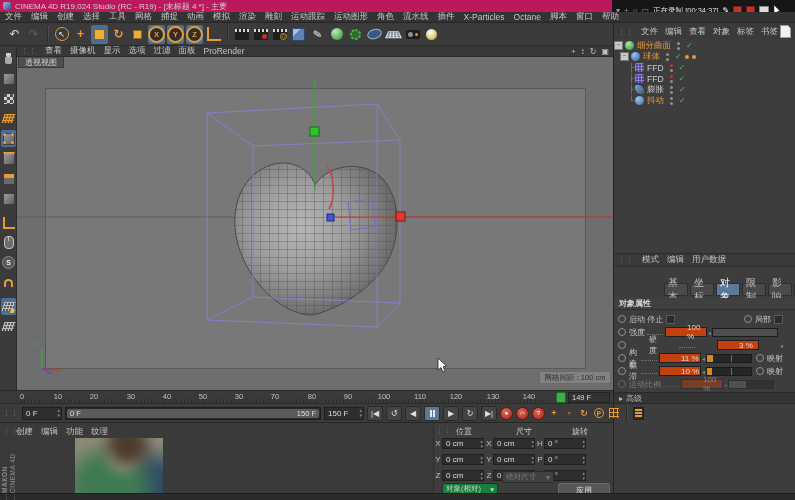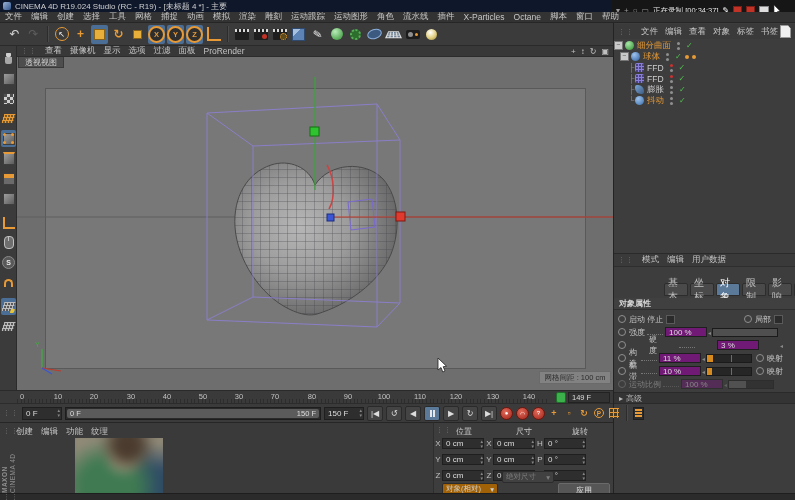--- a/index.html
+++ b/index.html
@@ -3,21 +3,21 @@
 <meta charset="utf-8">
 <style>
   html,body{margin:0;padding:0;background:#222;}
   #app{position:relative;width:795px;height:500px;overflow:hidden;
        font-family:"Liberation Sans","DejaVu Sans",sans-serif;
        background:#3a3a3a;color:#c8c8c8;-webkit-font-smoothing:antialiased;}
   .abs{position:absolute;}
   .flex{display:flex;align-items:center;}
 
   
-  .titlebar{left:0;top:0;width:795px;height:12px;background:#0f172a;font-size:8px;color:#cfcfcf;}
+  .titlebar{left:0;top:0;width:795px;height:12px;background:#be185d;font-size:8px;color:#cfcfcf;}
   .c4dlogo{width:8px;height:8px;margin:0 4px 0 3px;border-radius:2px;
            background:linear-gradient(135deg,#9db6d8,#31538a);}
   .recbox{left:612px;top:0;width:183px;height:21px;background:#161616;
           border-radius:0 0 0 4px;display:flex;align-items:center;font-size:7.5px;color:#bbb;gap:4px;padding:0 4px;box-sizing:border-box;}
   .recbox .g{color:#999;font-size:8px;}
   .redsq{width:7px;height:7px;background:#c23327;border:1px solid #7d1f17;}
   .whbox{width:8px;height:7px;background:#ddd;border:1px solid #888;}
 
   
   .menubar{left:0;top:12px;width:795px;height:11px;background:#333333;border-bottom:1px solid #262626;
@@ -120,22 +120,22 @@
   .amtitle{position:absolute;left:0;top:246px;width:182px;height:13px;display:flex;align-items:center;font-size:8.5px;color:#d0d0d0;padding-left:4px;box-sizing:border-box;}
   .amico{width:8px;height:8px;border-radius:50%;background:radial-gradient(circle at 35% 30%,#9ec3ee,#2f5e9e);margin-right:4px;}
   .amtabs{position:absolute;left:2px;top:260px;width:180px;height:13px;display:flex;gap:2px;font-size:10px;margin-left:48px;}
   .amtab{background:#4a4a4a;color:#c0c0c0;border:1px solid #2d2d2d;border-radius:2px 2px 0 0;padding:1px 3px;display:flex;align-items:center;}
   .amtab.active{background:#5b7a99;color:#fff;}
   .amsect{position:absolute;left:0;top:275px;width:182px;height:12px;background:#404040;border-bottom:1px solid #2e2e2e;
           font-size:8px;font-weight:bold;color:#d6d6d6;display:flex;align-items:center;padding-left:5px;box-sizing:border-box;}
   .arow{position:absolute;left:0;width:182px;height:12px;display:flex;align-items:center;font-size:8px;color:#c6c6c6;}
   .ring{width:6px;height:6px;border-radius:50%;border:1.5px solid #8f8f8f;margin:0 3px 0 4px;flex:none;box-sizing:content-box;}
   .leader{flex:none;width:16px;border-bottom:1px dotted #777;margin:0 2px;height:1px;align-self:center;transform:translateY(2px);}
-  .vbox{flex:none;width:42px;height:10px;background:#701a75;border:1px solid #1f1f1f;color:#ddd;font-size:8px;
-        display:flex;align-items:center;padding-left:3px;box-sizing:border-box;}
+  .vbox{flex:none;width:42px;height:10px;background:#c2410c;border:1px solid #1f1f1f;color:#ddd;font-size:8px;
+        display:flex;align-items:center;padding-left:21px;box-sizing:border-box;}
   .stepper{flex:none;width:5px;color:#888;font-size:6px;text-align:center;}
   .slider{flex:none;width:44px;height:7px;background:#262626;border:1px solid #1b1b1b;position:relative;}
   .slider .fill{position:absolute;left:0;top:0;bottom:0;background:#d78a1e;}
   .slider .tick{position:absolute;left:55%;top:0;bottom:0;width:1px;background:rgba(231,154,54,.55);}
   .slider.gray{background:#4f4f4f;}
   .slider.dis .fill{background:#6a6a6a;}
   .w4{width:5%;} .w14{width:14%;} .w12{width:12%;} .w38{width:38%;}
   .rmap{margin-left:auto;display:flex;align-items:center;flex:none;padding-right:13px;}
   .chk{width:7px;height:7px;background:#2b2b2b;border:1px solid #5a5a5a;flex:none;margin-left:3px;}
   .advbar{position:absolute;left:0;top:369px;width:182px;height:12px;background:#343434;border-top:1px solid #2a2a2a;border-bottom:1px solid #2a2a2a;
@@ -184,21 +184,21 @@
        radial-gradient(ellipse at 78% 80%,#2e4a66 0 24%,transparent 55%),
        #918a78;}
   .coord{left:433px;top:422px;width:180px;height:71px;background:#3d3d3d;border-top:1px solid #262626;border-left:1px solid #2e2e2e;
          font-size:8px;color:#c6c6c6;box-sizing:border-box;}
   .chead{position:absolute;top:3px;font-size:8px;color:#cdcdcd;}
   .crow{position:absolute;left:0;width:180px;height:13px;display:flex;align-items:center;}
   .clab{width:8px;text-align:center;flex:none;color:#c0c0c0;}
   .cbox{width:42px;height:11px;background:#2e2e2e;border:1px solid #1f1f1f;color:#ddd;display:flex;align-items:center;
         padding-left:3px;box-sizing:border-box;flex:none;margin-right:1px;}
   .cbox .st{margin-left:auto;color:#888;font-size:5px;line-height:5px;}
-  .cdrop{position:absolute;height:12px;background:#a16207;border:1px solid #2c2c2c;border-radius:2px;color:#d0d0d0;
+  .cdrop{position:absolute;height:12px;background:#15803d;border:1px solid #2c2c2c;border-radius:2px;color:#d0d0d0;
          display:flex;align-items:center;justify-content:space-between;padding:0 3px;box-sizing:border-box;font-size:7.5px;}
   .cdrop.dis{color:#7d7d7d;background:#414141;}
   .capply{position:absolute;height:12px;background:#565656;border:1px solid #6a6a6a;border-radius:2px;color:#e0e0e0;
           display:flex;align-items:center;justify-content:center;font-size:8px;}
   .botstrip{left:0;top:493px;width:795px;height:7px;background:#2b2b2b;border-top:1px solid #1e1e1e;box-sizing:border-box;
             display:flex;align-items:center;padding-left:3px;}
 </style>
 </head>
 <body>
 

